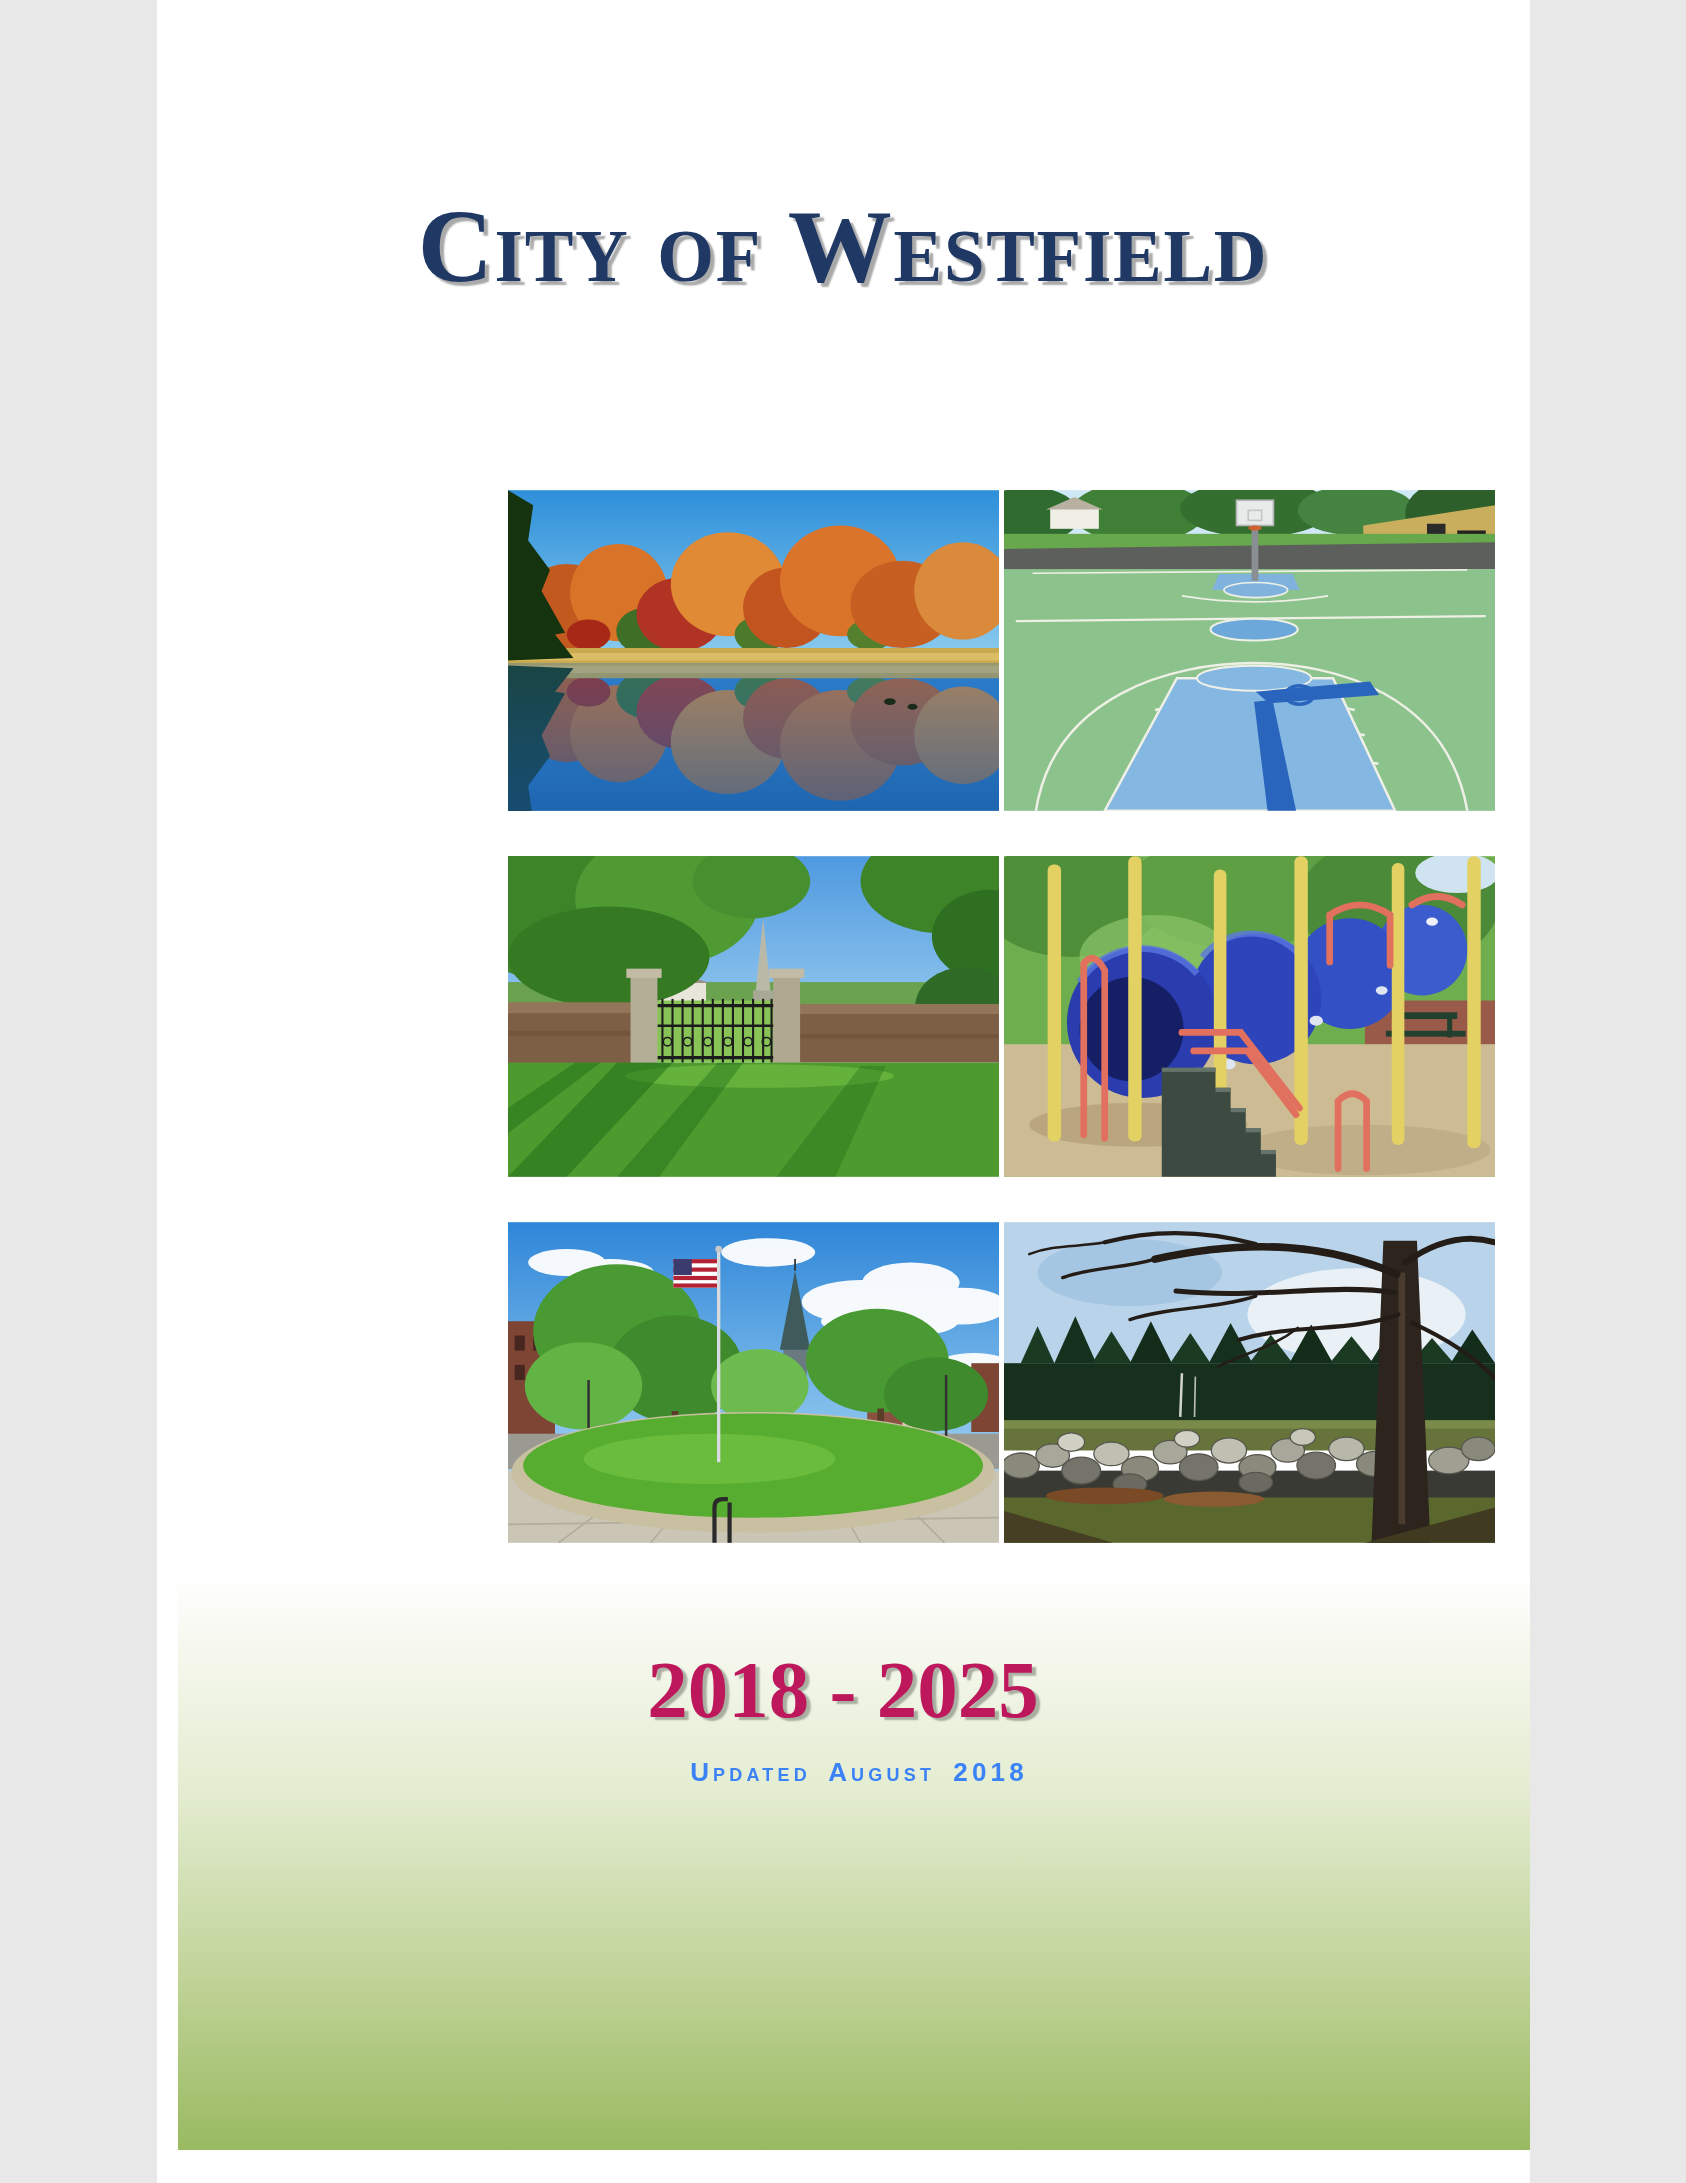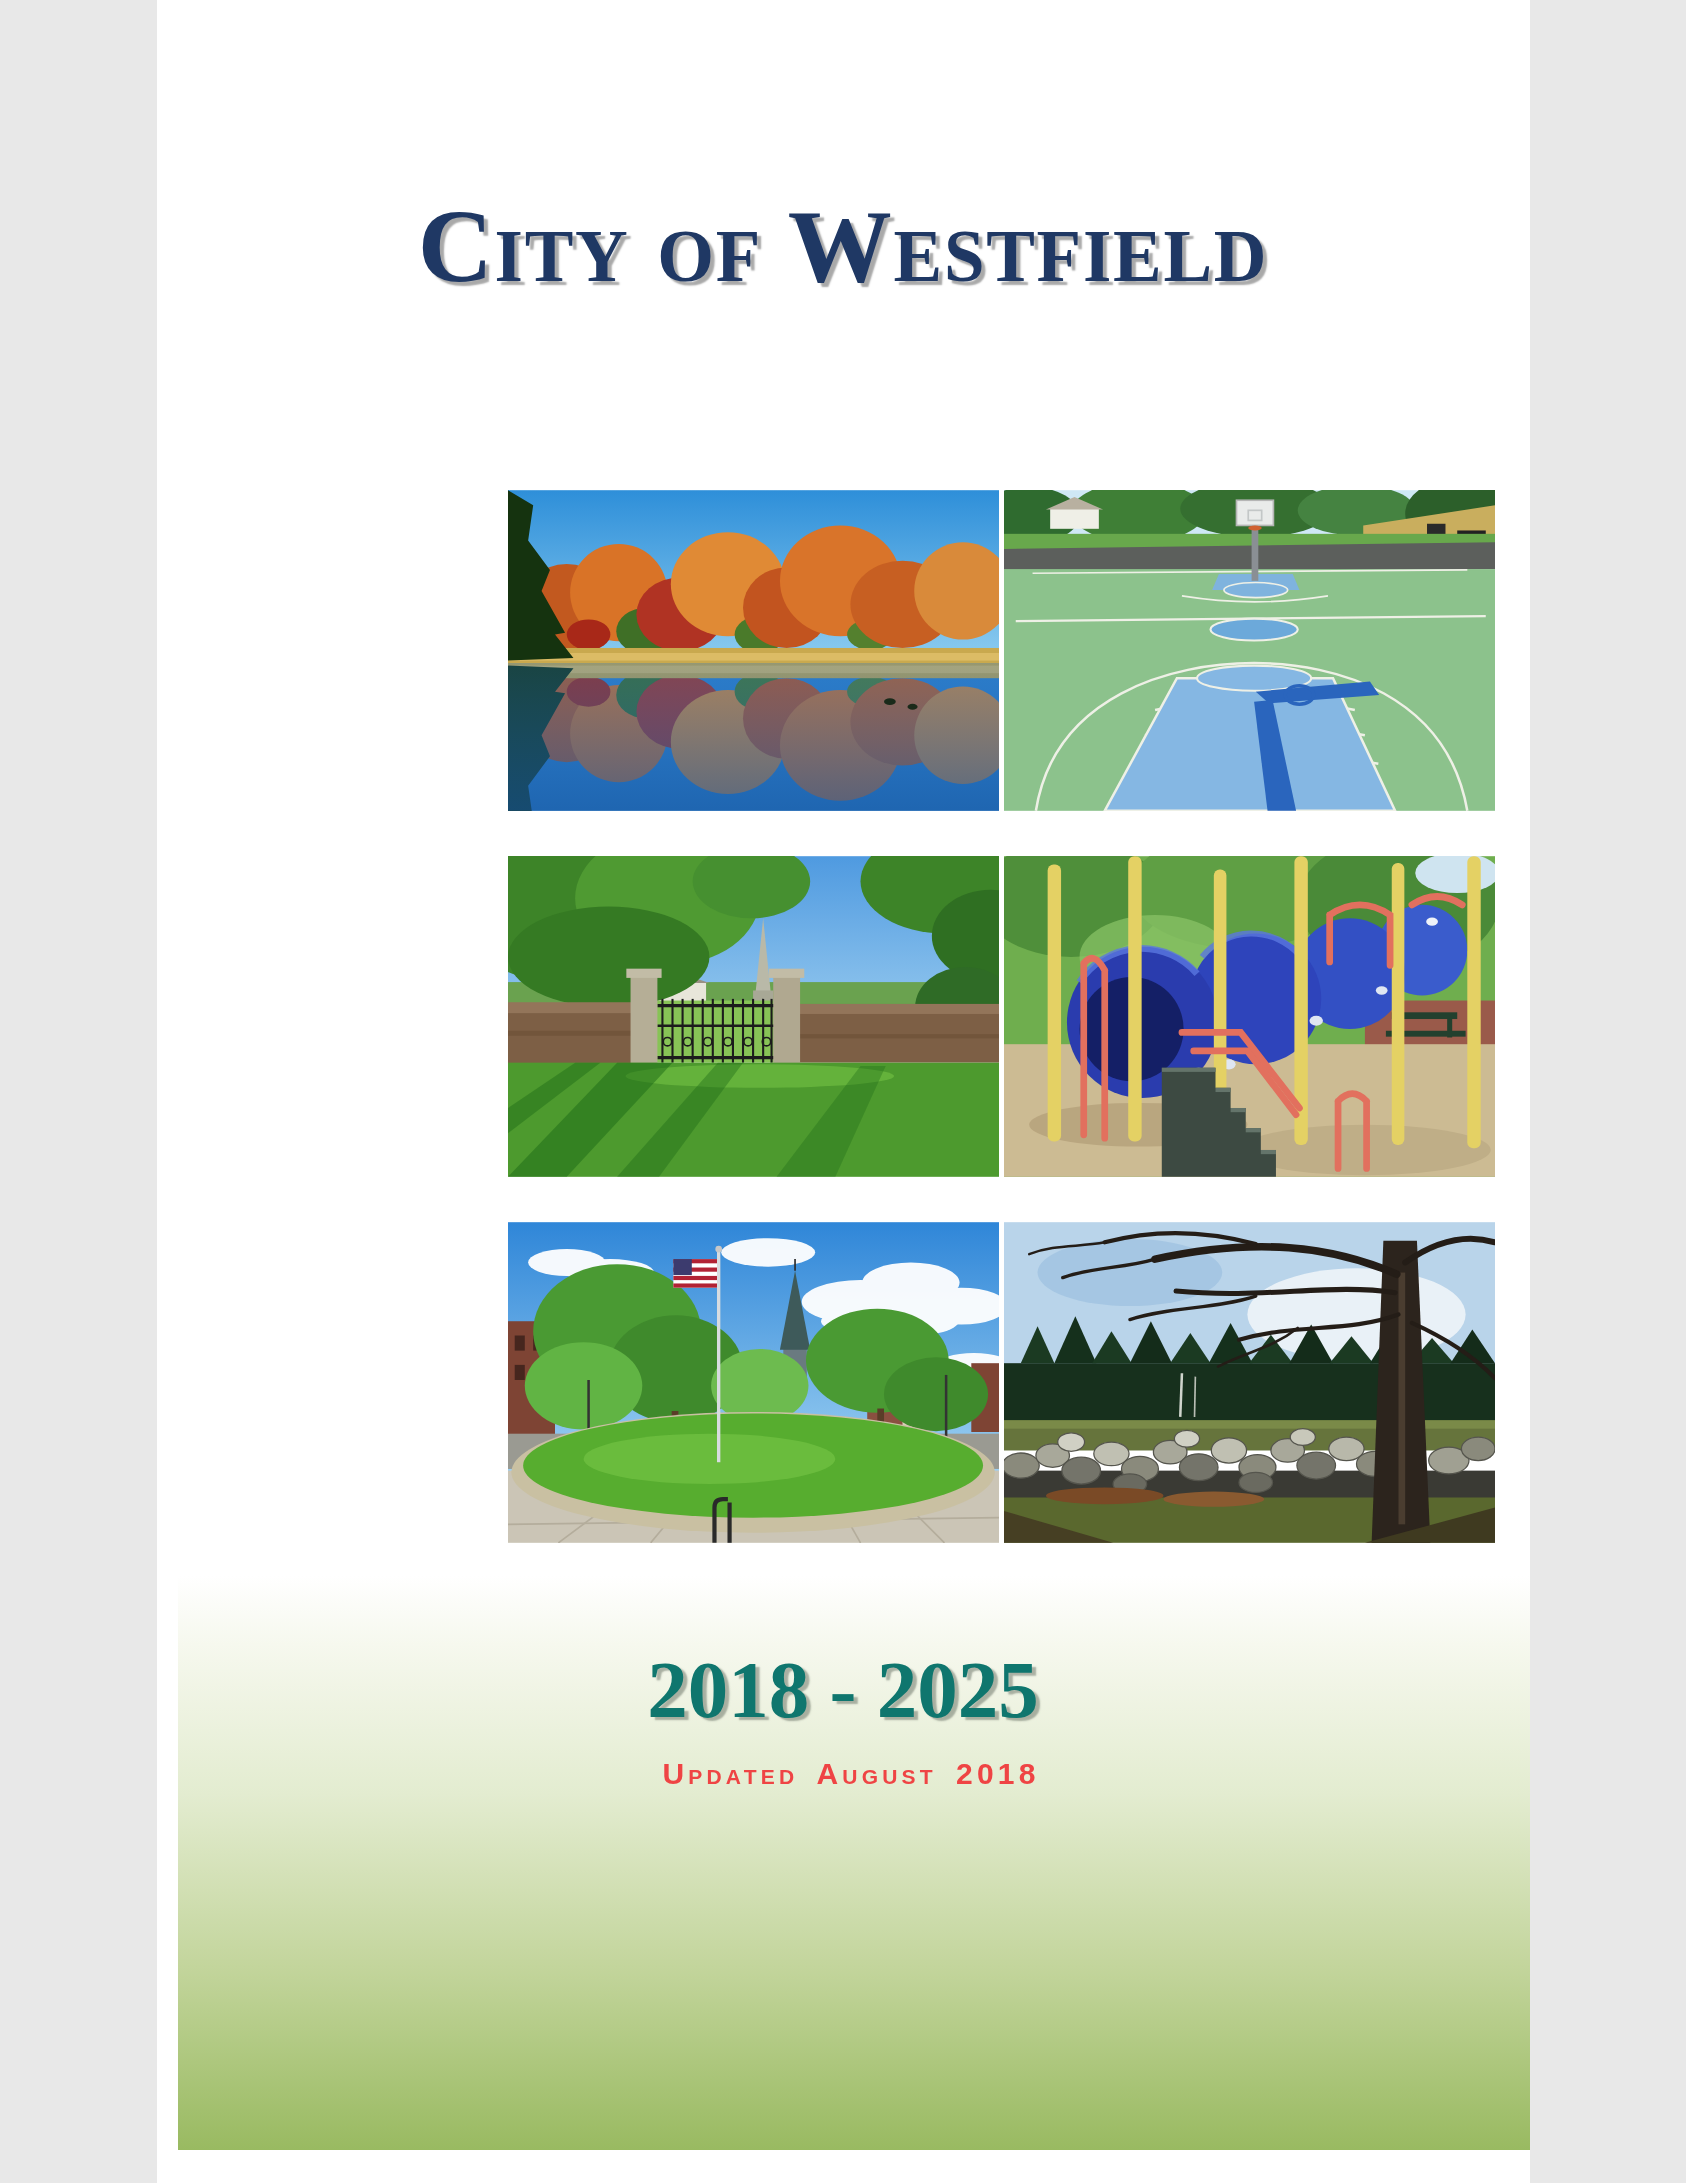--- a/index.html
+++ b/index.html
@@ -23,27 +23,27 @@
   }
   .title-line2 {
     position:absolute; top:307px; left:0; width:100%;
     text-align:center; font-variant:small-caps; font-weight:bold; font-style:italic;
     font-size:71px; line-height:1.05; letter-spacing:0.8px;
     color:#1F3864; text-shadow:3.4px 3.4px 1.7px #b0b0b0;
   }
   .years {
     position:absolute; top:1648px; left:0; width:100%;
     text-align:center; font-weight:bold; font-size:81px; line-height:1.05;
-    color:#0f766e; text-shadow:4.2px 3.4px 1.7px rgba(110,118,105,0.55);
+    color:#be185d; text-shadow:4.2px 3.4px 1.7px rgba(110,118,105,0.55);
   }
   .updated {
-    position:absolute; top:1757px; left:8px; width:100%;
+    position:absolute; top:1757px; left:16px; width:100%;
     text-align:center; font-family:"Liberation Sans", sans-serif;
-    font-variant:small-caps; font-weight:bold; font-size:30px;
-    letter-spacing:4.2px; word-spacing:6.7px; color:#ef4444;
+    font-variant:small-caps; font-weight:bold; font-size:26px;
+    letter-spacing:4.2px; word-spacing:6.7px; color:#3b82f6;
   }
   
   .photos {
     position:absolute; left:351px; top:490px;
     display:grid; grid-template-columns:491px 491px; grid-auto-rows:321px;
     column-gap:5px; row-gap:45px;
   }
   .photo { width:491px; height:321px; overflow:hidden; }
   .photo svg { display:block; width:100%; height:100%; }
 </style>

